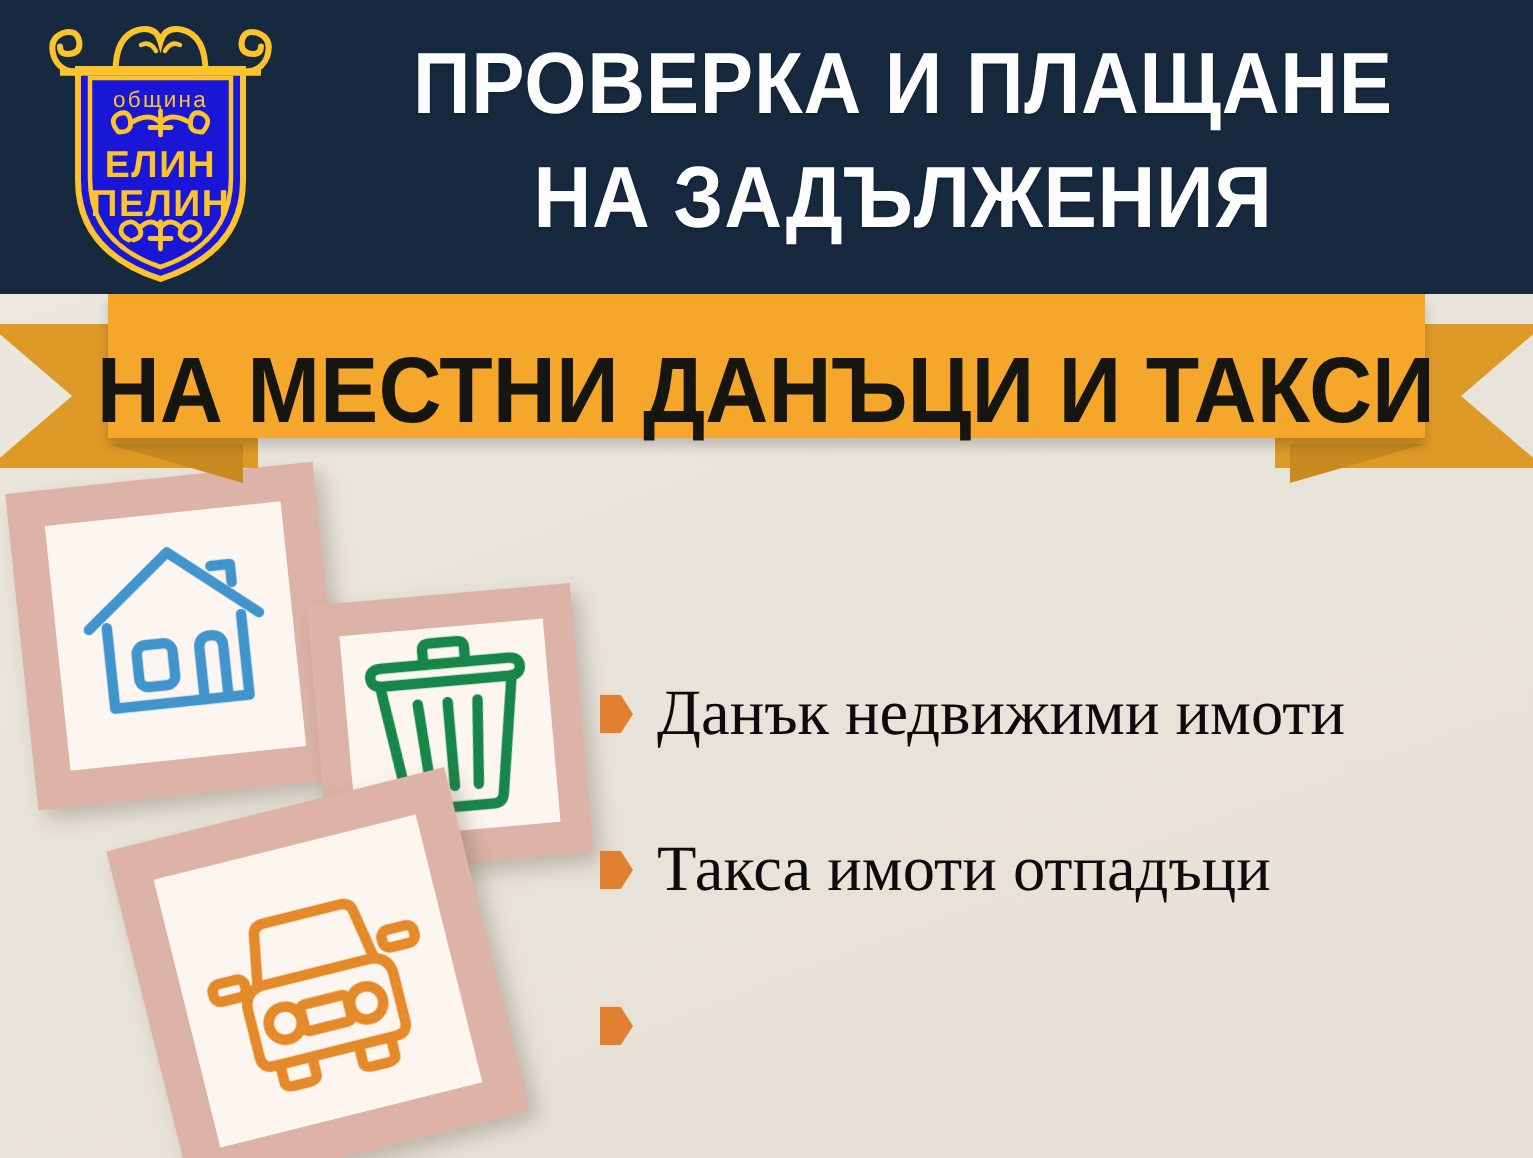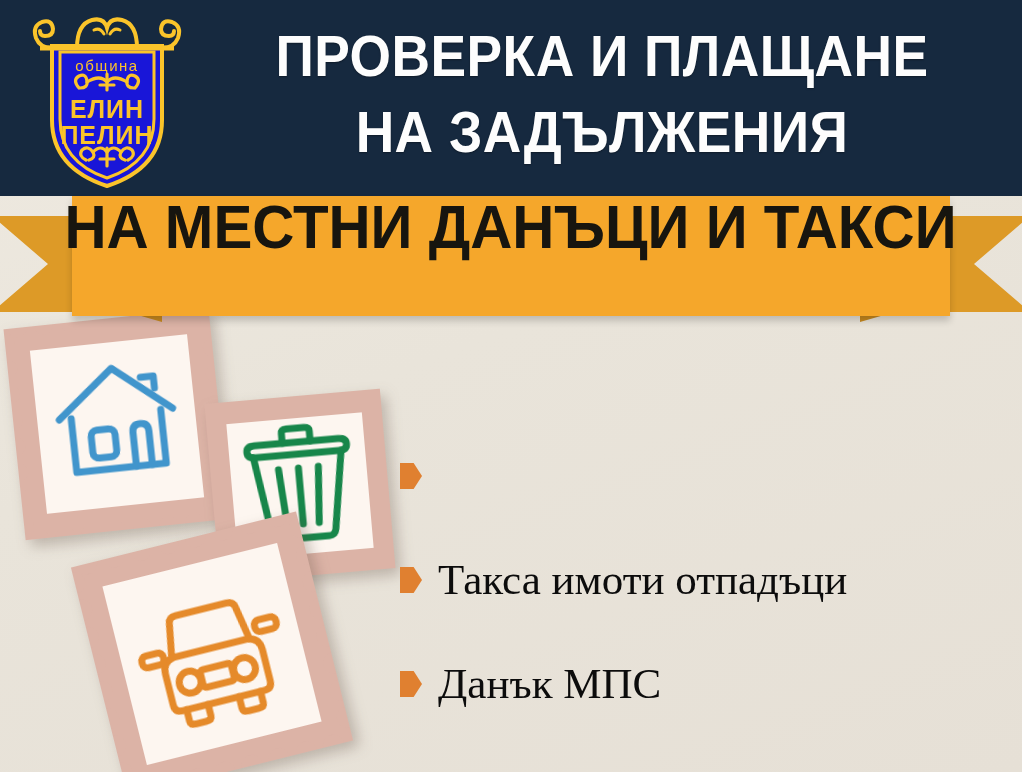--- a/index.html
+++ b/index.html
@@ -84,26 +84,26 @@
     width: 90px; height: 26px;
     background: #c98a1f;
     z-index: 1;
   }
   .ribbon-fold-l { left: 72px; clip-path: polygon(0 0, 90px 0, 90px 26px); }
   .ribbon-fold-r { right: 72px; clip-path: polygon(0 0, 90px 0, 0 26px); }
 
   .ribbon-main {
     position: absolute;
     left: 72px; top: 0;
-    width: 878px; height: 120px;
+    width: 878px; height: 96px;
     background: #f5a72b;
     z-index: 2;
     box-shadow: 0 5px 7px rgba(0,0,0,0.18);
     display: flex;
-    align-items: flex-start;
+    align-items: flex-end;
     justify-content: center;
   }
   .ribbon-text {
     color: #17150f;
     font-family: "Liberation Sans", sans-serif;
     font-weight: bold;
     font-size: 62px;
     line-height: 62px;
     letter-spacing: 0px;
     transform: scaleX(0.94);
@@ -391,24 +391,24 @@
           <rect x="46" y="104" width="22" height="12" rx="5"></rect>
           <rect x="164" y="96" width="22" height="12" rx="5"></rect>
         </g>
       </svg>
     </div>
   </div>
 
   <div class="bullets">
     <div class="bullet-row">
       <span class="bullet-marker"></span>
+      <span class="bullet-label">Данък недвижими имоти</span>
     </div>
     <div class="bullet-row">
       <span class="bullet-marker"></span>
       <span class="bullet-label">Такса имоти отпадъци</span>
     </div>
     <div class="bullet-row">
       <span class="bullet-marker"></span>
-      <span class="bullet-label">Данък МПС</span>
     </div>
   </div>
 
 </div>
 
 </body></html>

